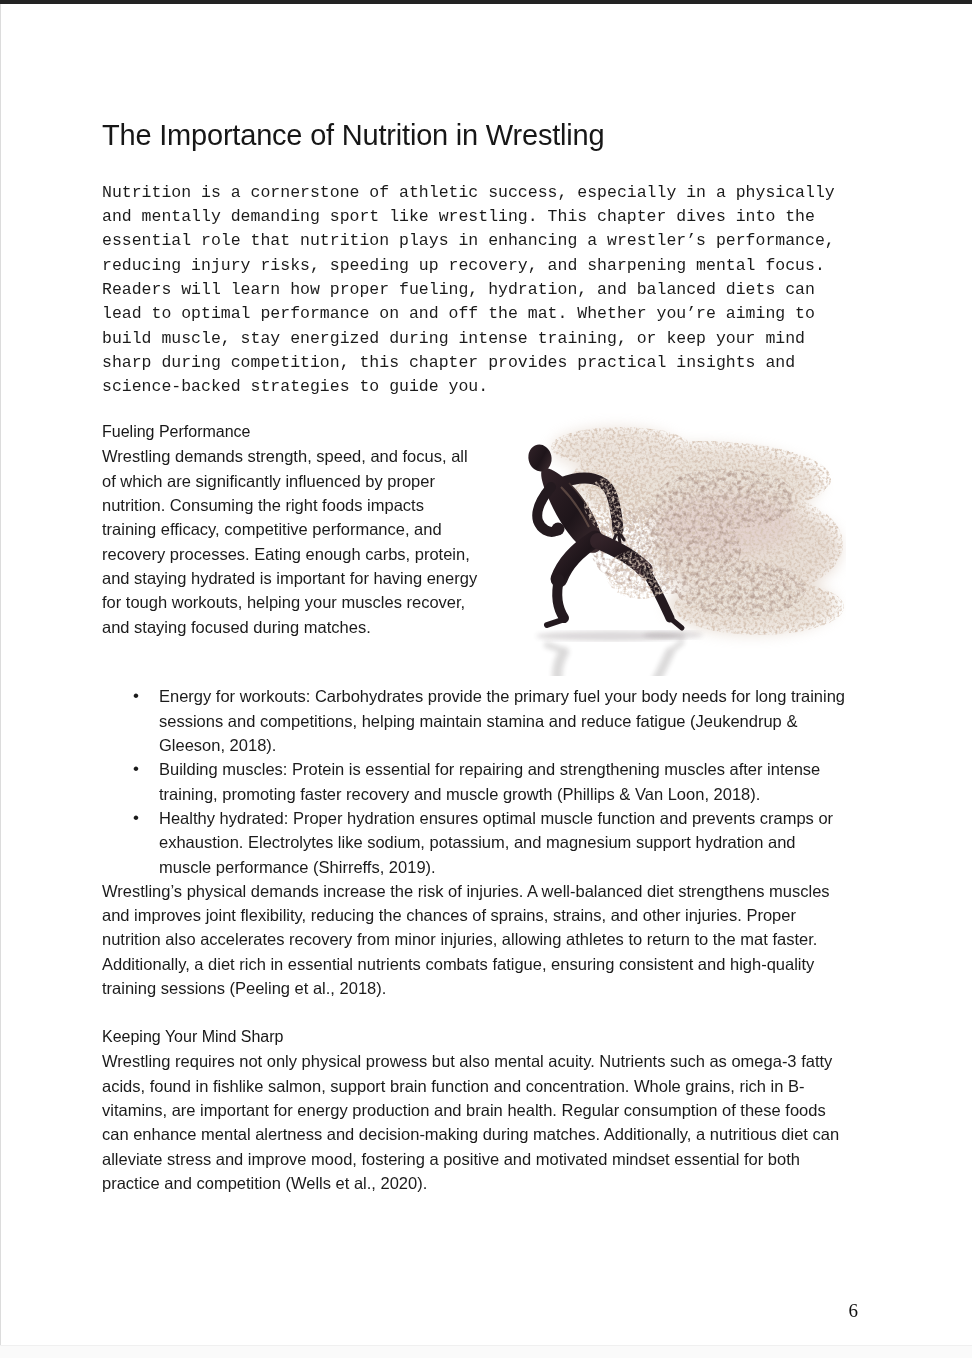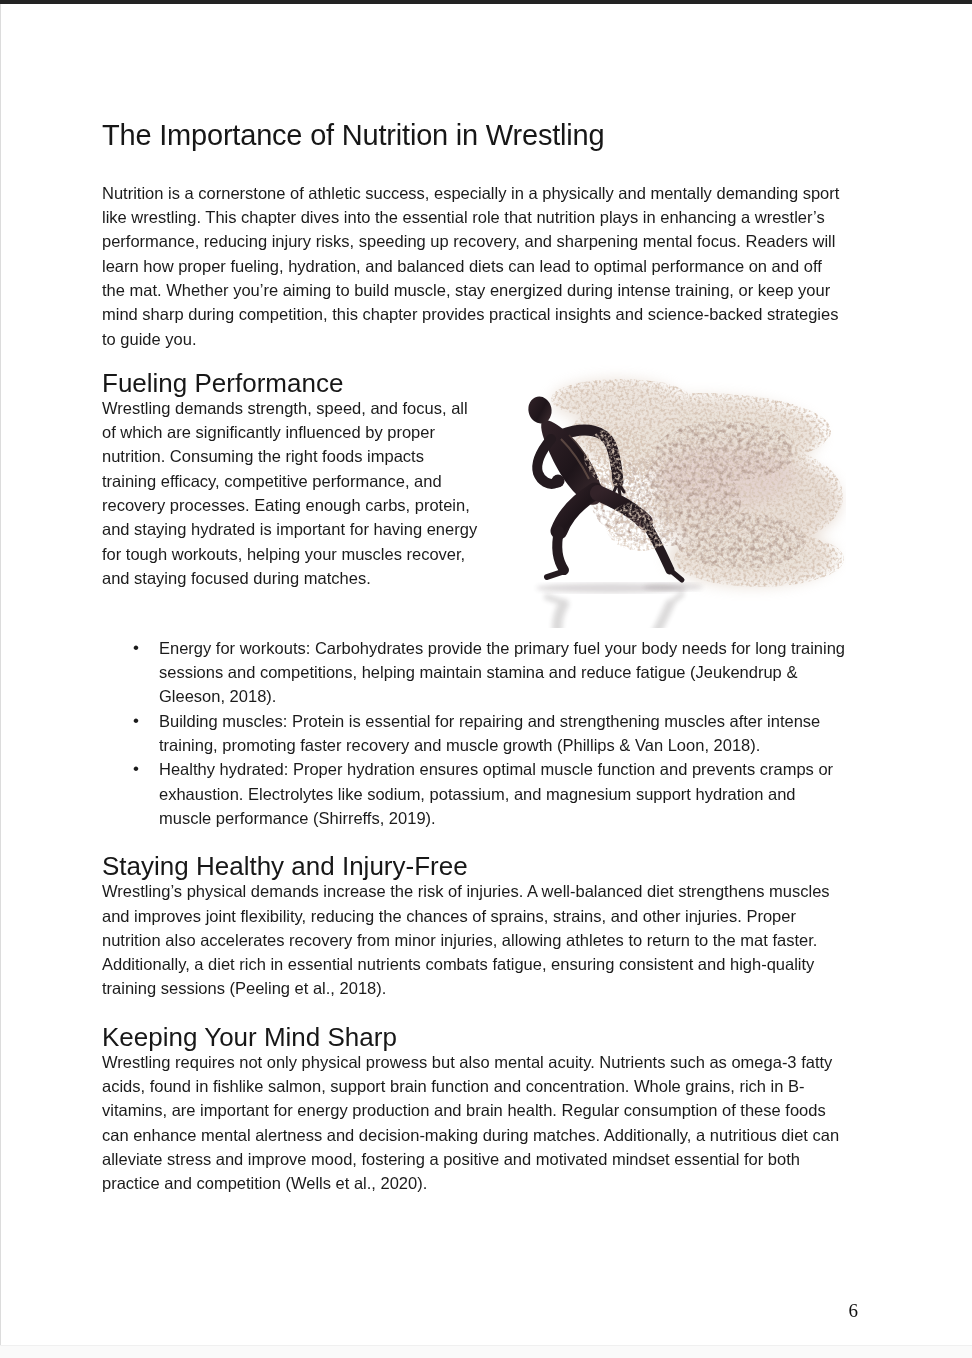--- a/index.html
+++ b/index.html
@@ -48,24 +48,25 @@
     letter-spacing: -0.2px;
     color: #171717;
   }
   p.body-text {
     margin: 0;
     font-size: 16.5px;
     line-height: 24.3px;
   }
   p.intro {
     margin-top: 28px;
+    font-family: Liberation Mono, monospace;
   }
   h2.section-heading {
     margin: 0;
-    font-size: 26px;
+    font-size: 16px;
     font-weight: 400;
     line-height: 25px;
     color: #171717;
   }
   section.fueling { margin-top: 20px; }
   section.fueling .runner-figure {
     float: right;
     width: 345px;
     height: 267px;
     margin: -10px 0 8px 22px;
@@ -203,21 +204,20 @@
     <p class="body-text">Wrestling demands strength, speed, and focus, all of which are significantly influenced by proper nutrition. Consuming the right foods impacts training efficacy, competitive performance, and recovery processes. Eating enough carbs, protein, and staying hydrated is important for having energy for tough workouts, helping your muscles recover, and staying focused during matches.</p>
   </section>
 
   <ul class="bullet-list">
     <li><span class="lead">Energy for workouts:</span> <span>Carbohydrates provide the primary fuel your body needs for long training sessions and competitions, helping maintain stamina and reduce fatigue (Jeukendrup &amp; Gleeson, 2018).</span></li>
     <li><span class="lead">Building muscles:</span> <span>Protein is essential for repairing and strengthening muscles after intense training, promoting faster recovery and muscle growth (Phillips &amp; Van Loon, 2018).</span></li>
     <li><span class="lead">Healthy hydrated:</span> <span>Proper hydration ensures optimal muscle function and prevents cramps or exhaustion. Electrolytes like sodium, potassium, and magnesium support hydration and muscle performance (Shirreffs, 2019).</span></li>
   </ul>
 
   <section class="injury">
-    <h2 class="section-heading">Staying Healthy and Injury-Free</h2>
     <p class="body-text">Wrestling’s physical demands increase the risk of injuries. A well-balanced diet strengthens muscles and improves joint flexibility, reducing the chances of sprains, strains, and other injuries. Proper nutrition also accelerates recovery from minor injuries, allowing athletes to return to the mat faster. Additionally, a diet rich in essential nutrients combats fatigue, ensuring consistent and high-quality training sessions (Peeling et al., 2018).</p>
   </section>
 
   <section class="mind">
     <h2 class="section-heading">Keeping Your Mind Sharp</h2>
     <p class="body-text">Wrestling requires not only physical prowess but also mental acuity. Nutrients such as omega-3 fatty acids, found in fishlike salmon, support brain function and concentration. Whole grains, rich in B-vitamins, are important for energy production and brain health. Regular consumption of these foods can enhance mental alertness and decision-making during matches. Additionally, a nutritious diet can alleviate stress and improve mood, fostering a positive and motivated mindset essential for both practice and competition (Wells et al., 2020).</p>
   </section>
 
 </div>
 

